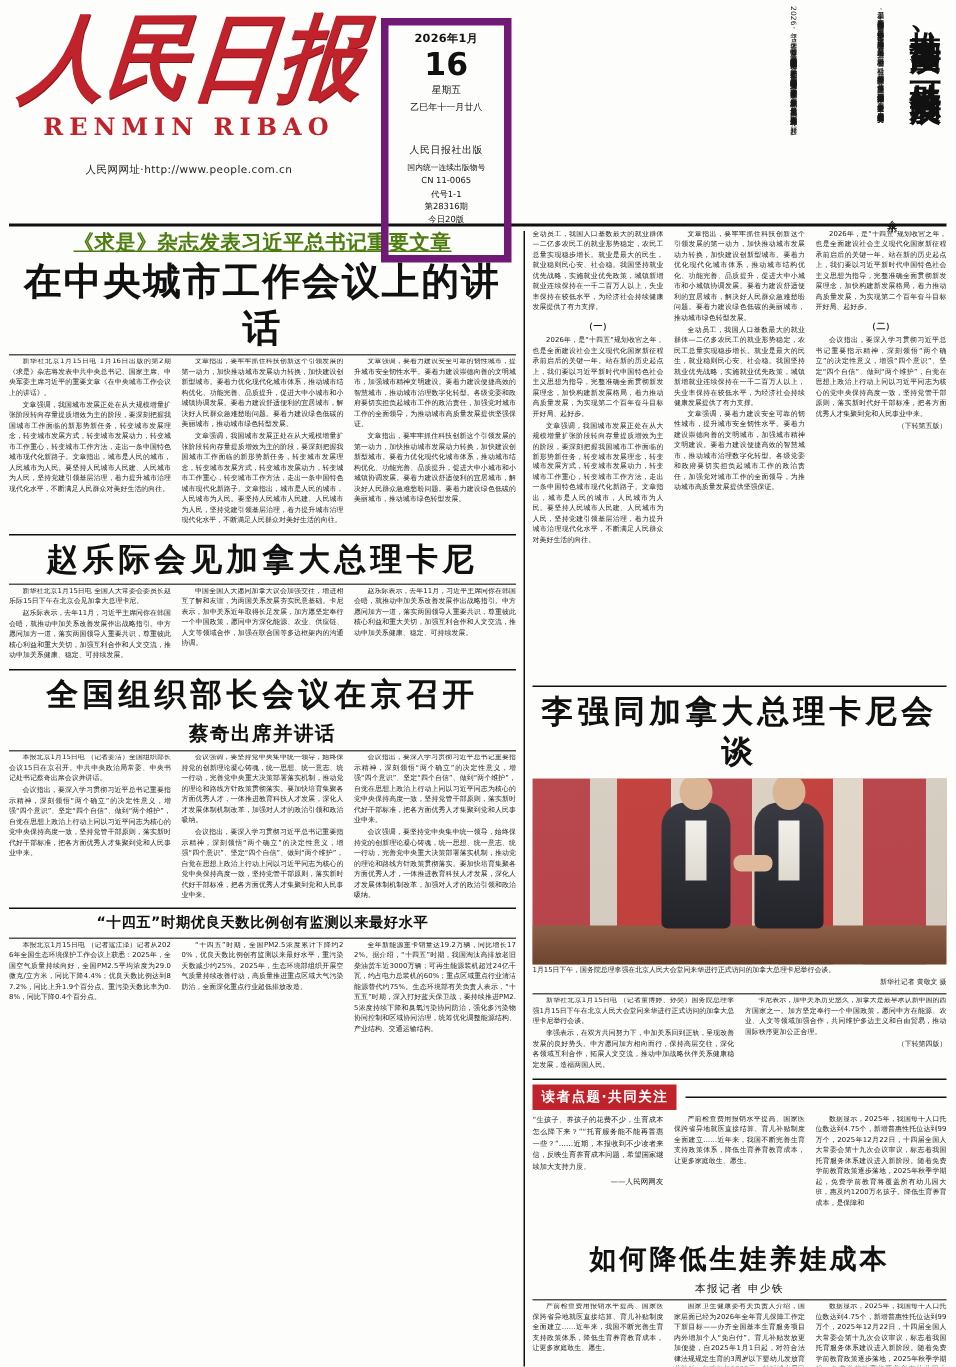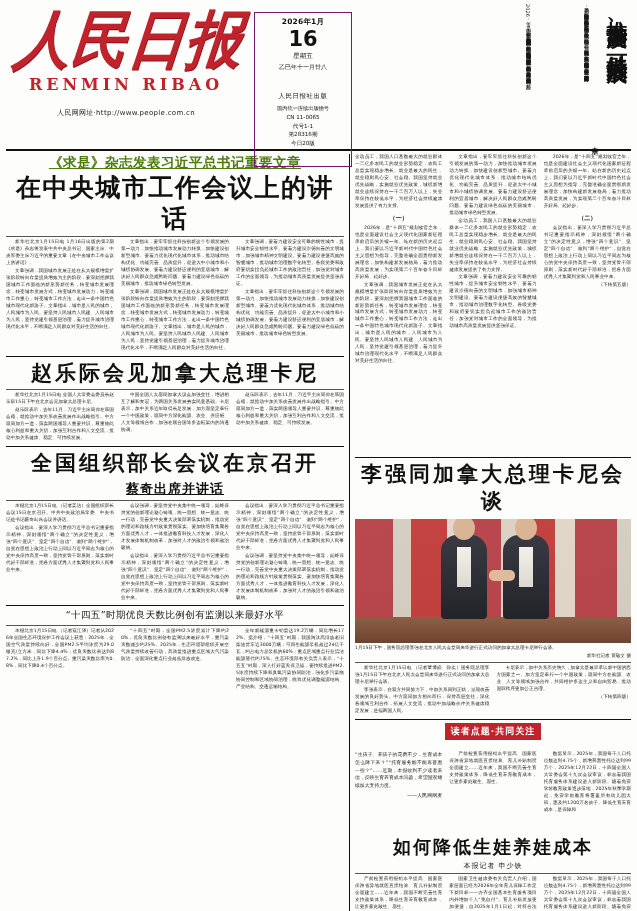--- a/index.html
+++ b/index.html
@@ -40,21 +40,21 @@
   .mast-pinyin {
     font-family: "DejaVu Serif", "Liberation Serif", serif;
     font-size: 16px; font-weight: 700; letter-spacing: 4px;
     color: #c0232b; text-align: center; margin-top: 6px;
   }
   .mast-url {
     font-size: 7px; color: #222; text-align: center; margin-top: 14px;
     letter-spacing: 0.3px;
   }
   .mast-box {
-    width: 98px; border: 1px solid #701a75; margin-left: 8px;
+    width: 87px; border: 5px solid #701a75; margin-left: 8px;
     padding: 4px 2px 18px 2px; text-align: center; margin-top: 8px;
   }
   .mb-date { font-size: 7.5px; font-weight: 700; color:#111; letter-spacing:0.2px;}
   .mb-day { font-size: 21px; font-weight: 700; line-height: 1.1; margin: 1px 0 1px; color:#111;}
   .mb-week { font-size: 6.5px; color:#111; }
   .mb-lunar { font-size: 6px; color:#111; margin-top: 2px; }
   .mb-pub { font-size: 6.5px; color:#111; margin-top: 20px; letter-spacing:0.5px;}
   .mb-sm { font-size: 5.2px; color:#111; margin-top: 4px; line-height: 1.5; }
   .mb-sm2 { font-size: 5.6px; color:#111; line-height: 1.55; }
 
@@ -107,25 +107,25 @@
   .hl-big {
     font-size: 21px; font-weight: 700; text-align: center;
     color: #111; letter-spacing: 3px; line-height: 1.3;
   }
   .hl-med {
     font-size: 18px; font-weight: 700; text-align: center;
     color: #111; letter-spacing: 2px; line-height: 1.3;
   }
   .hl-sub {
     font-size: 13px; font-weight: 700; text-align: center;
-    color:#111; letter-spacing: 1px; margin-top: 3px; text-decoration: underline;
+    color:#111; letter-spacing: 1px; margin-top: 3px;
   }
   .hl-pre {
     font-size: 9.5px; text-align: center; color:#111;
-    letter-spacing: 0.4px; margin-bottom: 3px;
+    letter-spacing: 0.4px; margin-bottom: 3px; font-weight: bold;
   }
   .byline { font-size: 7px; text-align: center; color:#111; margin-top: 3px; letter-spacing:1px;}
 
   
   .tcols { display: flex; gap: 7px; }
   .tcol {
     flex: 1; font-size: 4.6px; line-height: 1.52; color: #1c1c1c;
     text-align: justify; overflow: hidden; letter-spacing: 0.05px;
     word-break: break-all;
   }
@@ -184,21 +184,21 @@
     font-size: 4.6px; line-height: 1.5; color:#1c1c1c;
     text-align: justify; margin-top: 2px; word-break: break-all;
   }
   .photo-credit { text-align:right; font-size:4.6px; }
 
   
   .topic-box {
     display:inline-block; background:#c0232b; color:#fff;
     font-size: 9px; font-weight:700; padding: 2px 6px; letter-spacing:1px;
   }
-  .topic-row { display:flex; align-items:center; gap:6px; margin: 3px 0 4px; flex-direction: column;}
+  .topic-row { display:flex; align-items:center; gap:6px; margin: 3px 0 4px;}
   .topic-rule { flex:1; border-top: 1px solid #111; }
 
   .quote-block {
     font-size: 4.8px; line-height:1.6; color:#1c1c1c; text-align:justify;
     word-break: break-all;
   }
   .quote-sign { text-align:right; font-size:5px; margin-top:2px; }
 </style>
 </head>
 <body>

